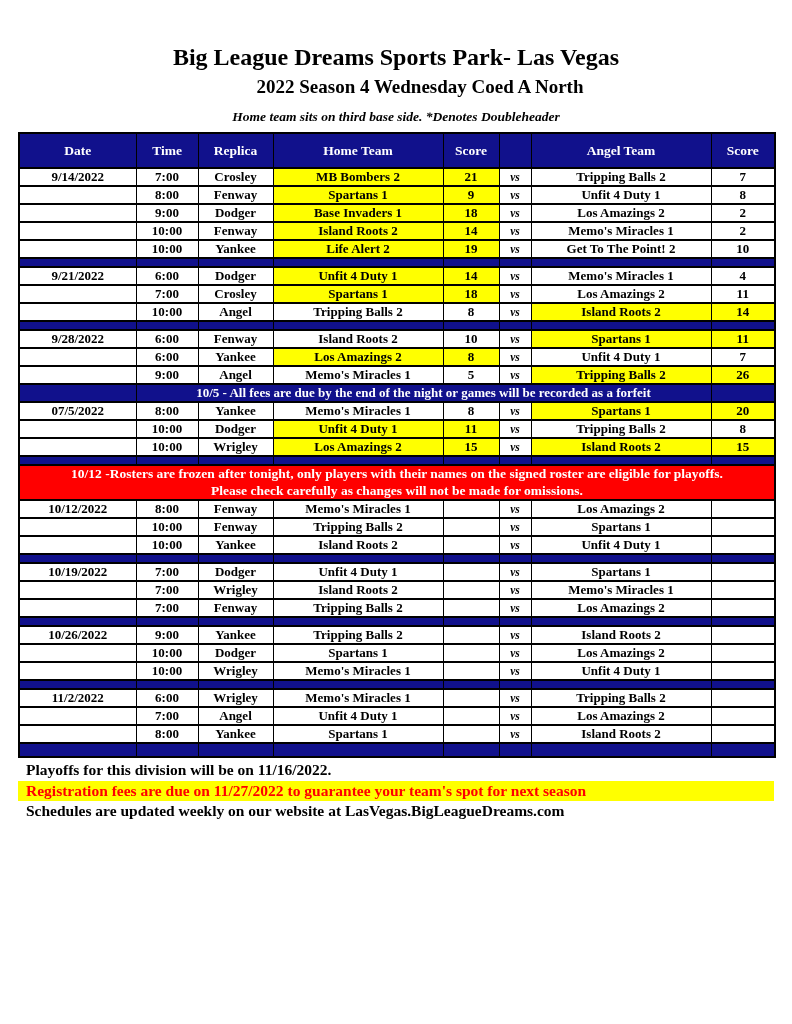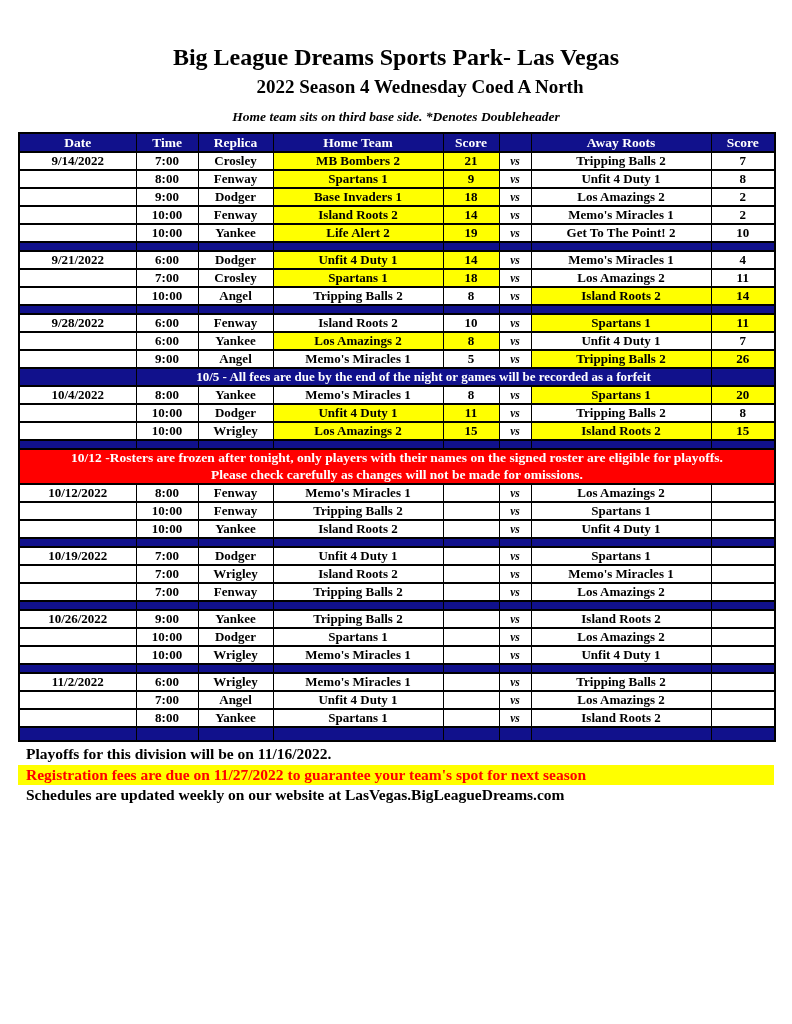--- a/index.html
+++ b/index.html
@@ -54,21 +54,21 @@
     overflow:hidden;
     white-space:nowrap;
     vertical-align:middle;
     text-align:center;
   }
   table.sched th{
     background:var(--navy);
     color:var(--white);
     font-size:13.5px;
     font-weight:bold;
-    height:19px;
+    height:35px;
   }
   tr.game td{
     height:17.4px;
     font-size:13px;
     font-weight:bold;
     background:#fff;
   }
   tr.game td.hl{background:var(--yellow);}
   tr.game td.vs{
     font-style:italic;
@@ -130,21 +130,21 @@
         <col style="width: 64px;">
       </colgroup>
     <thead>
       <tr id="header-row">
           <th>Date</th>
           <th>Time</th>
           <th>Replica</th>
           <th>Home Team</th>
           <th>Score</th>
           <th></th>
-          <th>Away Roots</th>
+          <th>Angel Team</th>
           <th>Score</th>
         </tr>
     </thead>
     <tbody id="schedule-body">
         <tr class="game">
           <td>9/14/2022</td>
           <td>7:00</td>
           <td>Crosley</td>
           <td class="hl">MB Bombers 2</td>
           <td class="hl">21</td>
@@ -271,21 +271,21 @@
           <td class="vs">vs</td>
           <td class="hl">Tripping Balls 2</td>
           <td class="hl">26</td>
         </tr>
         <tr class="notice-blue">
           <td></td>
           <td colspan="6">10/5 - All fees are due by the end of the night or games will be recorded as a forfeit</td>
           <td></td>
         </tr>
         <tr class="game">
-          <td>10/4/2022</td>
+          <td>07/5/2022</td>
           <td>8:00</td>
           <td>Yankee</td>
           <td>Memo's Miracles 1</td>
           <td>8</td>
           <td class="vs">vs</td>
           <td class="hl">Spartans 1</td>
           <td class="hl">20</td>
         </tr>
         <tr class="game">
           <td></td>

